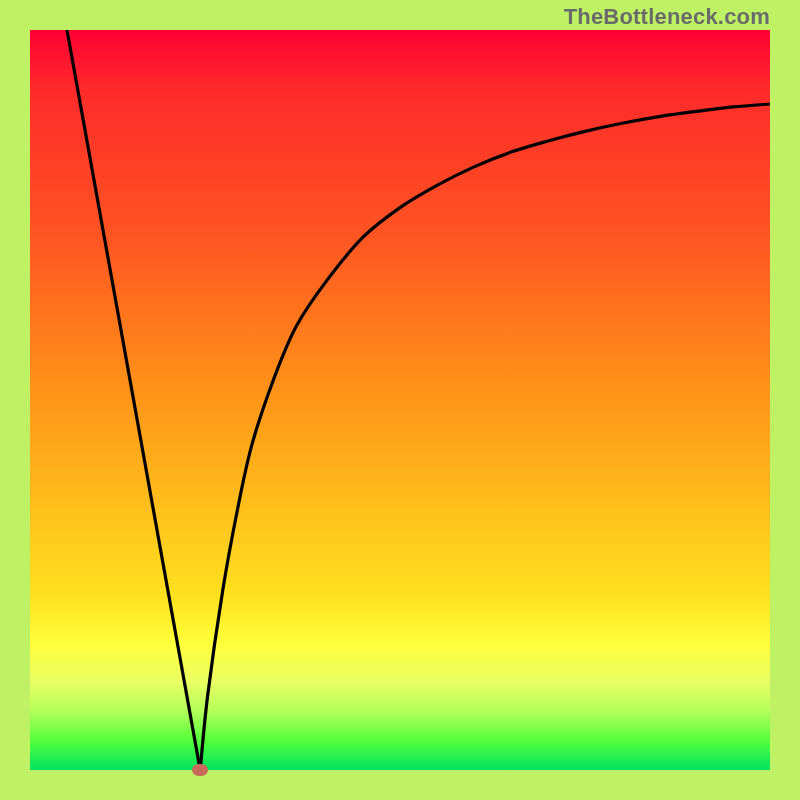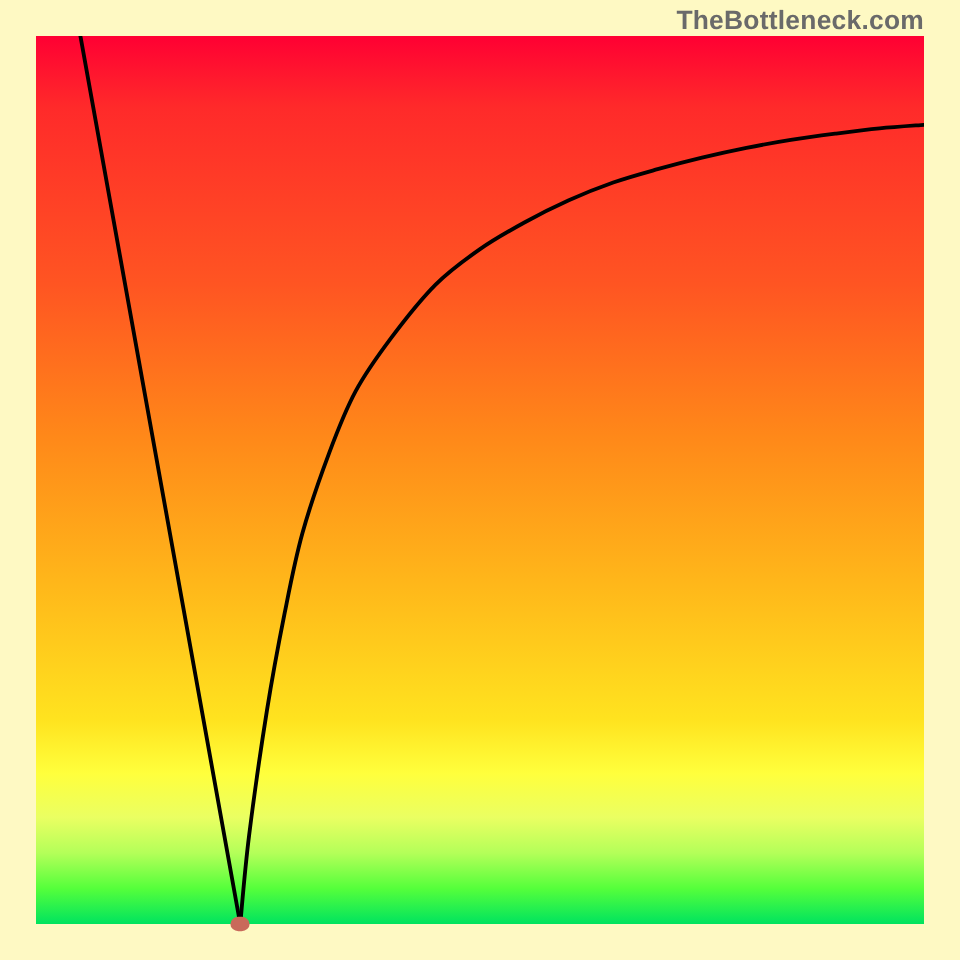--- a/index.html
+++ b/index.html
@@ -8,21 +8,21 @@
     width: 800px;
     height: 800px;
     background: #000;
     overflow: hidden;
     font-family: Arial, Helvetica, sans-serif;
   }
   .frame {
     position: relative;
     width: 800px;
     height: 800px;
-    background: #fef9c3;
+    background: #bef264;
   }
   .plot-area {
     position: absolute;
     left: 30px;
     top: 30px;
     width: 740px;
     height: 740px;
     
     background: linear-gradient(
       to bottom,

